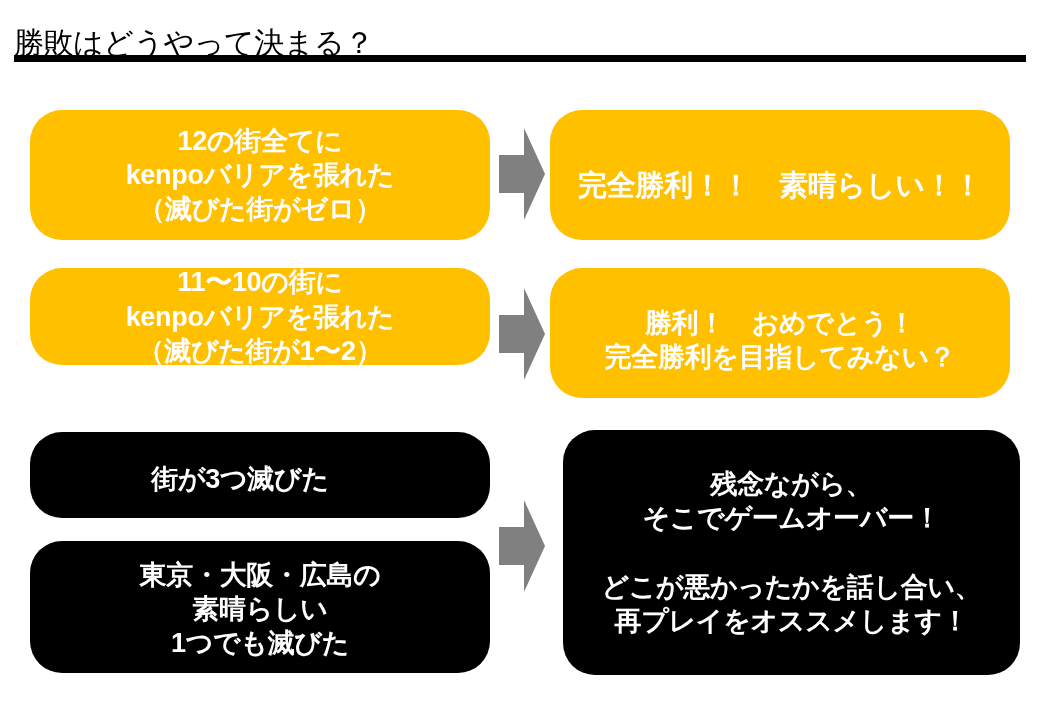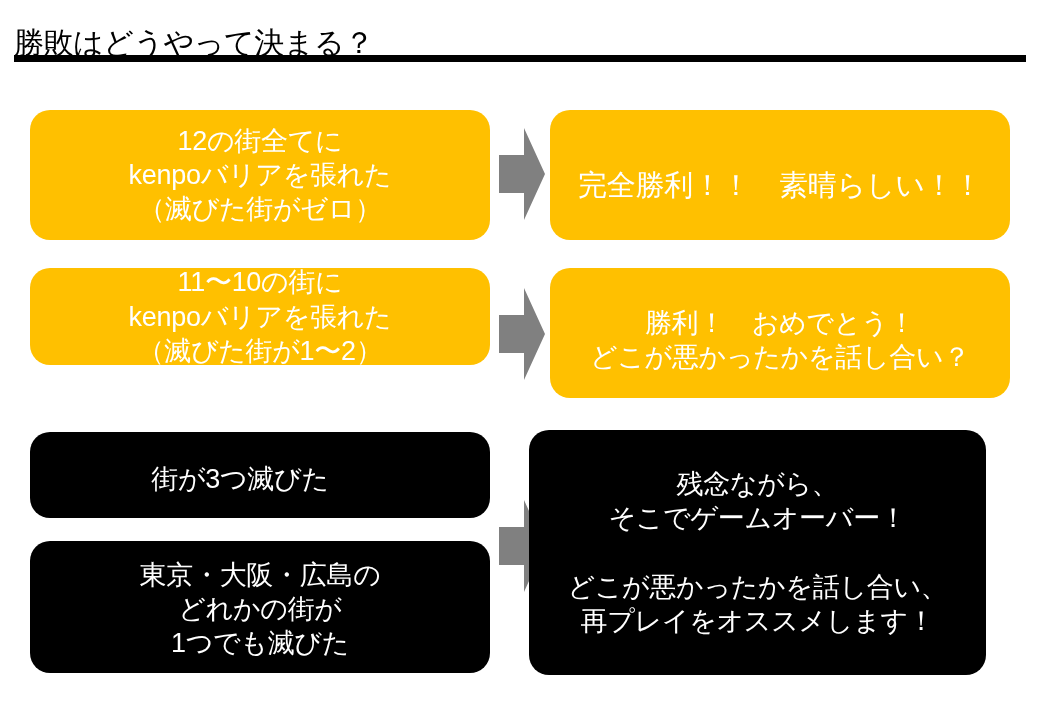--- a/index.html
+++ b/index.html
@@ -37,26 +37,26 @@
     top: 55px;
     width: 1012px;
     height: 7px;
     background: #000000;
   }
 
   
   .box {
     position: absolute;
     box-sizing: border-box;
-    border-radius: 20px;
+    border-radius: 32px;
     display: flex;
     align-items: center;
     justify-content: center;
     text-align: center;
-    font-weight: normal;
+    font-weight: bold;
     color: #ffffff;
     line-height: 1.26;
     white-space: pre-line;
     letter-spacing: -0.3px;
   }
   .box.yellow { background: #ffc000; }
   .box.black  { background: #000000; }
 
   
   #box-cond-1 {
@@ -89,21 +89,21 @@
     padding-right: 40px;
     padding-top: 8px;
     text-align: center;
   }
   #box-cond-4 {
     left: 30px;  top: 541px;  width: 460px;  height: 132px;
     font-size: 27px;
     padding-top: 4px;
   }
   #box-result-3 {
-    left: 529px; top: 430px;  width: 457px;  height: 245px;
+    left: 563px; top: 430px;  width: 457px;  height: 245px;
     font-size: 27px;
     padding: 0 8px;
   }
 
   
   .arrow {
     position: absolute;
     width: 46px;
     height: 92px;
   }
@@ -134,26 +134,26 @@
 kenpoバリアを張れた
 （滅びた街が1〜2）</div>
 
 <div class="arrow" id="arrow-2">
   <svg viewBox="0 0 46 92" xmlns="http://www.w3.org/2000/svg" aria-hidden="true">
     <polygon points="0,27 25,27 25,0 46,46 25,92 25,65 0,65" fill="#808080"></polygon>
   </svg>
 </div>
 
 <div class="box yellow" id="box-result-2">勝利！　おめでとう！
-どこが悪かったかを話し合い？</div>
+完全勝利を目指してみない？</div>
 
 <div class="box black" id="box-cond-3">街が3つ滅びた</div>
 
 <div class="box black" id="box-cond-4">東京・大阪・広島の
-どれかの街が
+素晴らしい
 1つでも滅びた</div>
 
 <div class="arrow" id="arrow-3">
   <svg viewBox="0 0 46 92" xmlns="http://www.w3.org/2000/svg" aria-hidden="true">
     <polygon points="0,27 25,27 25,0 46,46 25,92 25,65 0,65" fill="#808080"></polygon>
   </svg>
 </div>
 
 <div class="box black" id="box-result-3">残念ながら、
 そこでゲームオーバー！

